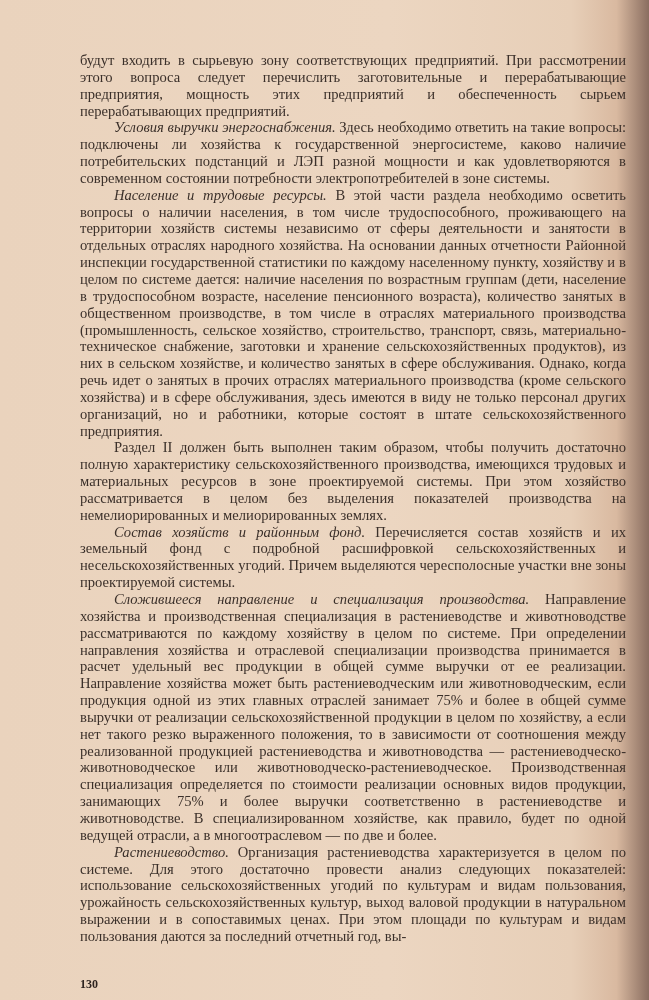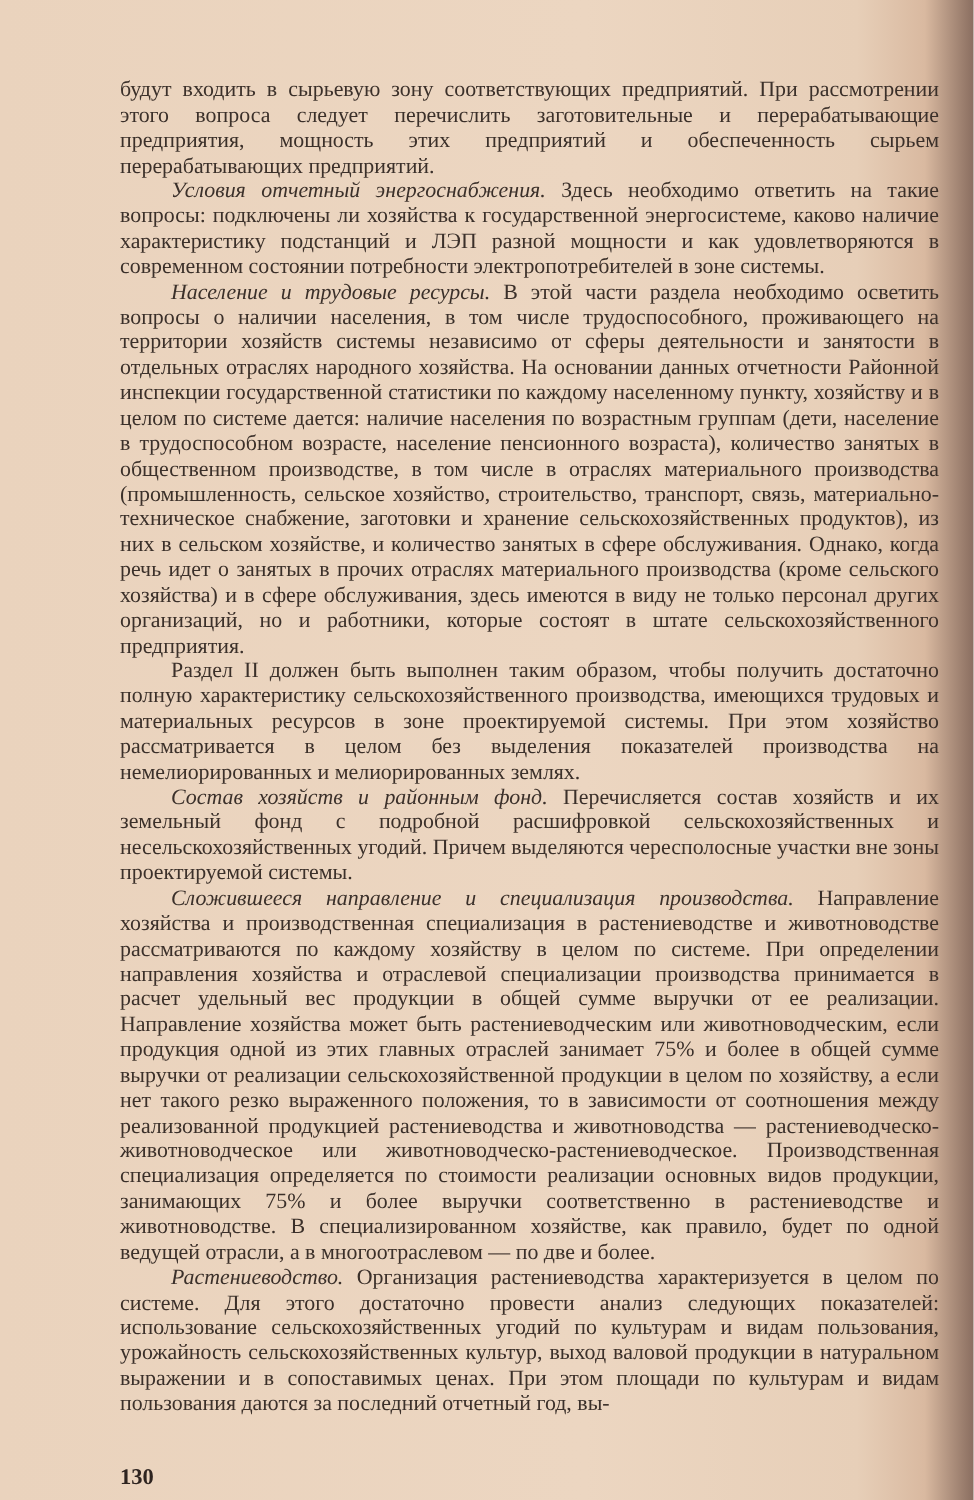--- a/index.html
+++ b/index.html
@@ -19,32 +19,32 @@
     text-align: justify;
     hyphens: manual;
   }
   .text p { margin: 0; text-indent: 0; }
   .text p.indent { text-indent: 34px; }
   .it { font-style: italic; }
   .b { font-weight: normal; }
   .pagenum {
     position: absolute; left: 80px; top: 966px;
     font-family: "Liberation Serif", serif; font-weight: bold;
-    font-size: 15px; color: #2e2420;
+    font-size: 12px; color: #2e2420;
   }
 </style>
 </head>
 <body>
 
 <div class="page">
   <div class="text">
     <p><span>будут входить в сырьевую зону соответствующих предприятий. При рассмотрении этого вопроса следует перечислить заготовительные и перерабатывающие предприятия, мощность этих предприятий и обеспеченность сырьем перерабатывающих предприятий.</span></p>
 
 
-    <p class="indent"><span class="it">Условия отчетный энергоснабжения.</span><span> Здесь необходимо ответить на такие вопросы: подключены ли хозяйства к государственной энергосистеме, каково наличие характеристику подстанций и ЛЭП разной мощности и как удовлетворяются в современном состоянии потребности электропотребителей в зоне системы.</span></p>
+    <p class="indent"><span class="it">Условия выручки энергоснабжения.</span><span> Здесь необходимо ответить на такие вопросы: подключены ли хозяйства к государственной энергосистеме, каково наличие потребительских подстанций и ЛЭП разной мощности и как удовлетворяются в современном состоянии потребности электропотребителей в зоне системы.</span></p>
 
     <p class="indent"><span class="it">Население и трудовые ресурсы.</span><span> В этой части раздела необходимо осветить вопросы о наличии населения, в том числе трудоспособного, проживающего на территории хозяйств системы независимо от сферы деятельности и занятости в отдельных отраслях народного хозяйства. На основании данных отчетности Районной инспекции государственной статистики по каждому населенному пункту, хозяйству и в целом по системе дается: наличие населения по возрастным группам (дети, население в трудоспособном возрасте, население пенсионного возраста), количество занятых в общественном производстве, в том числе в отраслях материального производства (промышленность, сельское хозяйство, строительство, транспорт, связь, материально-техническое снабжение, заготовки и хранение сельскохозяйственных продуктов), из них в сельском хозяйстве, и количество занятых в сфере обслуживания. Однако, когда речь идет о занятых в прочих отраслях материального производства (кроме сельского хозяйства) и в сфере обслуживания, здесь имеются в виду не только персонал других организаций, но и работники, которые состоят в штате сельскохозяйственного предприятия.</span></p>
 
     <p class="indent"><span class="b">Раздел II</span><span> должен быть выполнен таким образом, чтобы получить достаточно полную характеристику сельскохозяйственного производства, имеющихся трудовых и материальных ресурсов в зоне проектируемой системы. При этом хозяйство рассматривается в целом без выделения показателей производства на немелиорированных и мелиорированных землях.</span></p>
 
 
     <p class="indent"><span class="it">Состав хозяйств и районным фонд.</span><span> Перечисляется состав хозяйств и их земельный фонд с подробной расшифровкой сельскохозяйственных и несельскохозяйственных угодий. Причем выделяются чересполосные участки вне зоны проектируемой системы.</span></p>
 
     <p class="indent"><span class="it">Сложившееся направление и специализация производства.</span><span> Направление хозяйства и производственная специализация в растениеводстве и животноводстве рассматриваются по каждому хозяйству в целом по системе. При определении направления хозяйства и отраслевой специализации производства принимается в расчет удельный вес продукции в общей сумме выручки от ее реализации. Направление хозяйства может быть растениеводческим или животноводческим, если продукция одной из этих главных отраслей занимает 75% и более в общей сумме выручки от реализации сельскохозяйственной продукции в целом по хозяйству, а если нет такого резко выраженного положения, то в зависимости от соотношения между реализованной продукцией растениеводства и животноводства — растениеводческо-животноводческое или животноводческо-растениеводческое. Производственная специализация определяется по стоимости реализации основных видов продукции, занимающих 75% и более выручки соответственно в растениеводстве и животноводстве. В специализированном хозяйстве, как правило, будет по одной ведущей отрасли, а в многоотраслевом — по две и более.</span></p>
 

